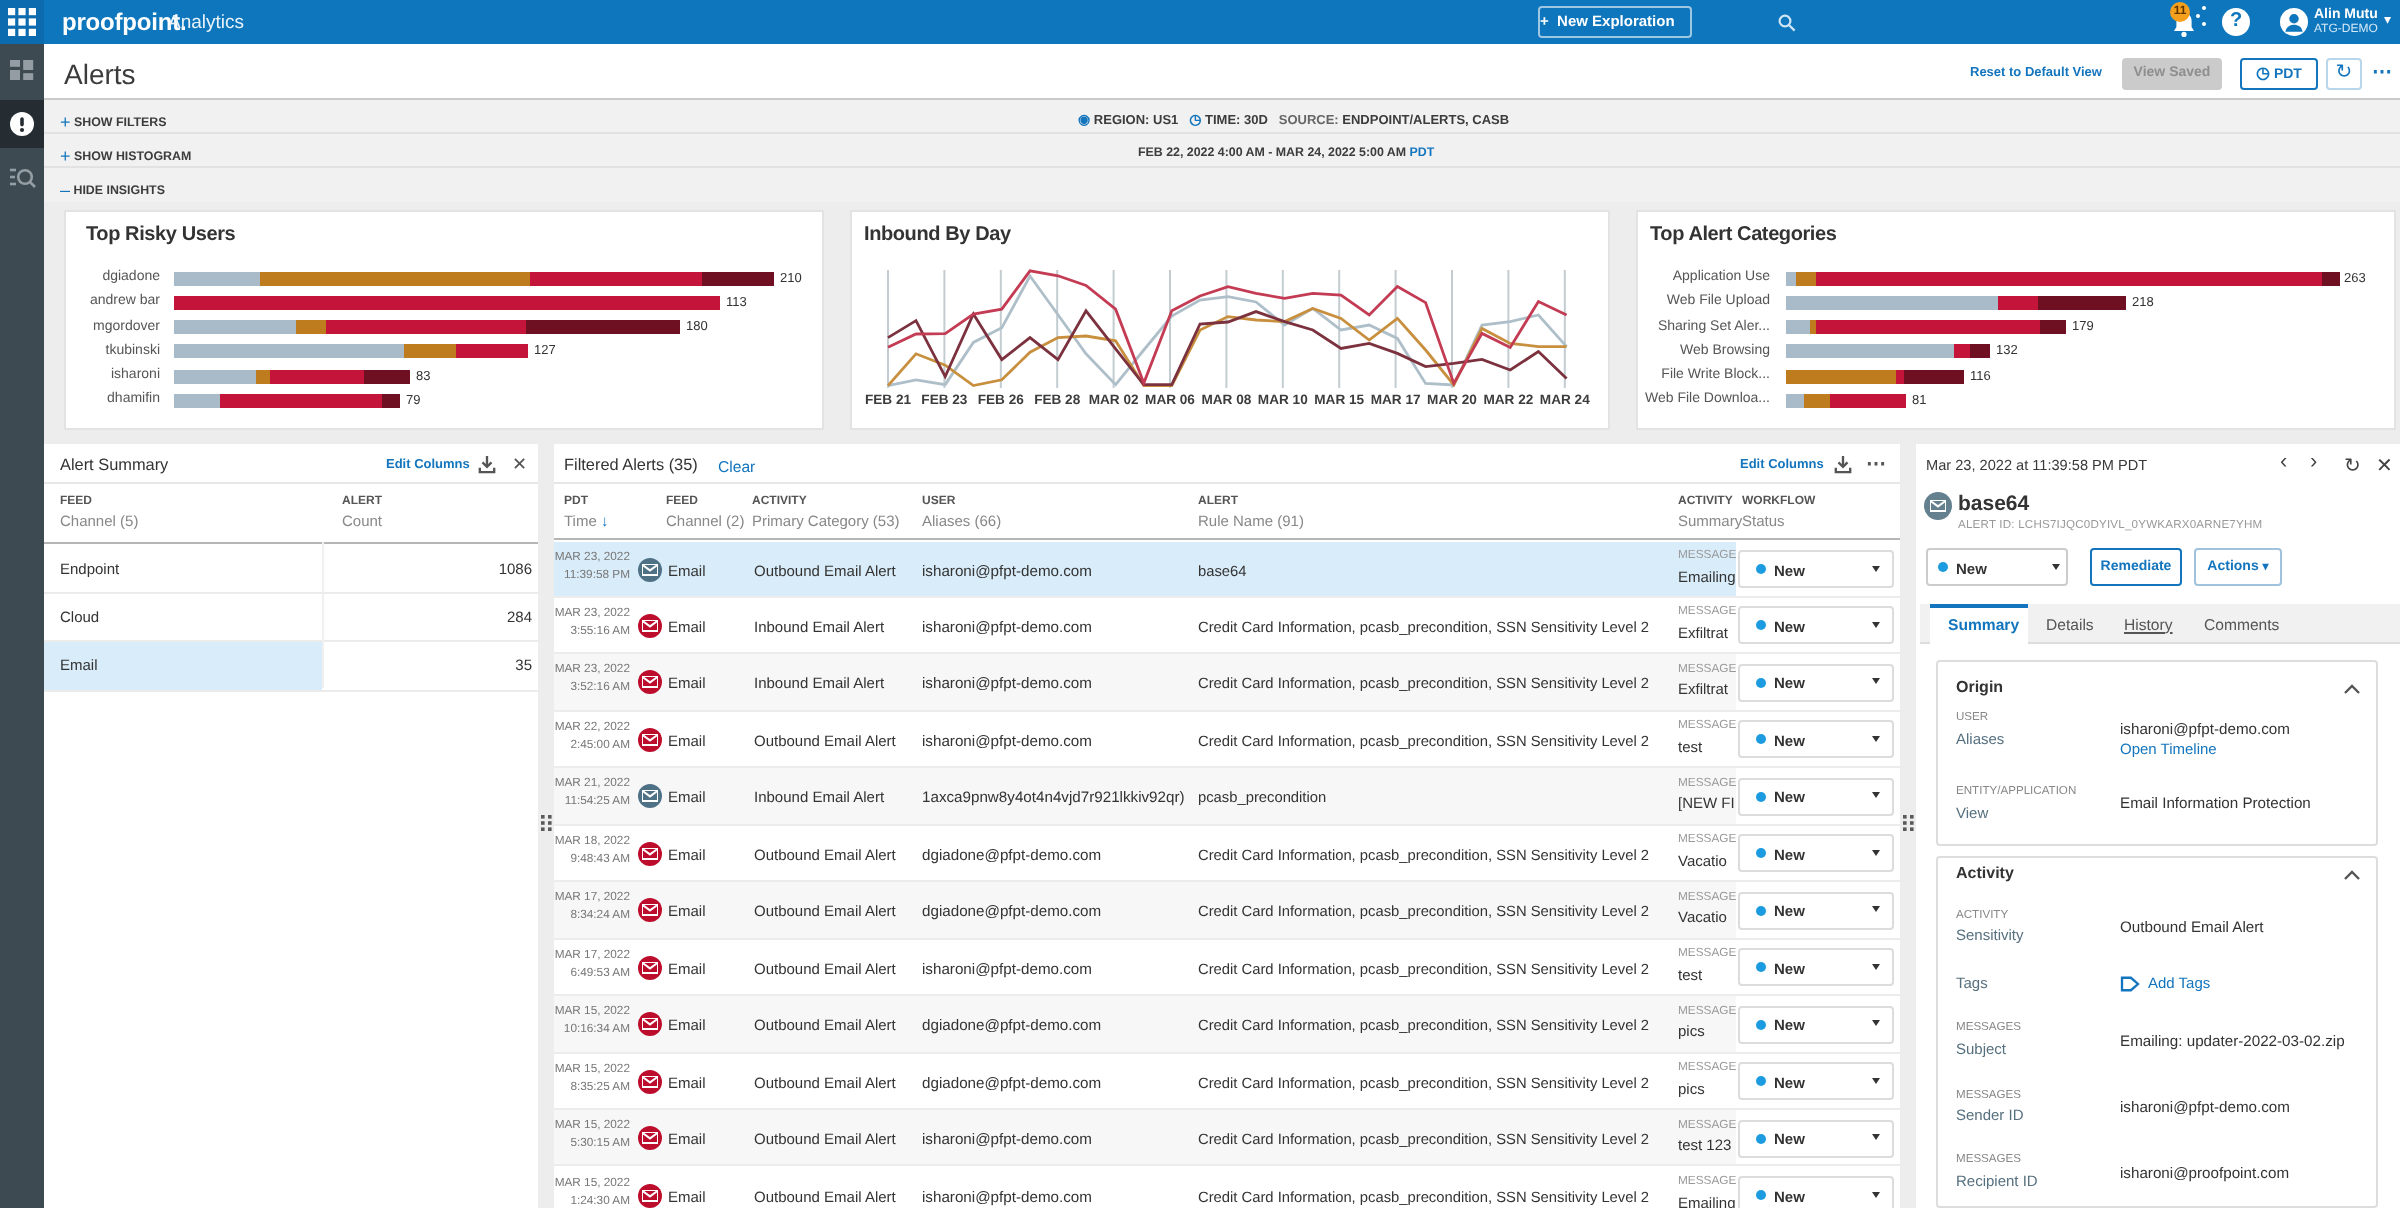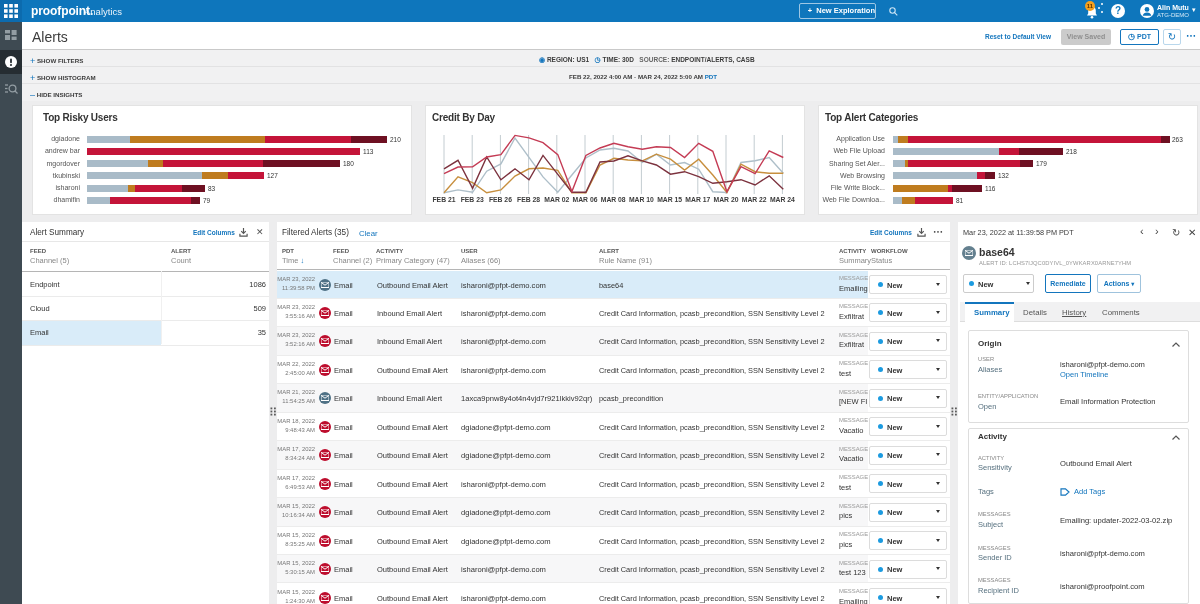--- a/index.html
+++ b/index.html
@@ -49,21 +49,21 @@
       <line x1="10" y1="8" x2="12.5" y2="10.5"></line>
       <line x1="0" y1="2" x2="3" y2="2"></line>
         <line x1="0" y1="5.5" x2="2.5" y2="5.5"></line>
         <line x1="0" y1="9" x2="3" y2="9"></line>
     </g>
   </svg>
 
   <div class="abs" style="left:22px;top:0;width:1178px;height:22px;background:#0e76bc;"></div>
   <div class="abs" style="left:31px;top:4px;font-size:12px;font-weight:bold;color:#ffffff;letter-spacing:-0.1px;">proofpoint.</div>
   <div class="abs" style="left:84px;top:6px;font-size:9.5px;color:#eaf3fa;">Analytics</div>
-  <div class="abs" style="left:799px;top:3px;width:77px;height:16px;border:1px solid #9ec7e4;border-radius:2px;color:#fff;font-size:7.5px;font-weight:bold;text-align:right;line-height:14px;">+ &nbsp;New Exploration</div>
+  <div class="abs" style="left:769px;top:3px;width:77px;height:16px;border:1px solid #9ec7e4;border-radius:2px;color:#fff;font-size:7.5px;font-weight:bold;text-align:left;line-height:14px;">+ &nbsp;New Exploration</div>
   <svg class="abs" style="left:889px;top:7px;" width="9" height="9" viewBox="0 0 9 9">
       <g stroke="#cfe6f6" stroke-width="1.1" fill="none">
         <circle cx="3.5" cy="3.5" r="2.7"></circle>
         <line x1="5.6" y1="5.6" x2="8.3" y2="8.3"></line>
       </g>
     </svg>
   <div class="abs" style="left:1098px;top:7px;width:2px;height:2px;background:#fff;border-radius:50%;"></div>
   <div class="abs" style="left:1101px;top:3px;width:2px;height:2px;background:#fff;border-radius:50%;"></div>
   <div class="abs" style="left:1101px;top:11px;width:2px;height:2px;background:#fff;border-radius:50%;"></div>
   <svg class="abs" style="left:1086px;top:6px;" width="12" height="13" viewBox="0 0 12 13">
@@ -95,21 +95,21 @@
   <div class="abs" style="left:30px;top:55.5px;font-size:6.2px;font-weight:bold;color:#3c3c3c;"><span style="color:#1375bd;font-size:9px;font-weight:normal;vertical-align:-1px;">+</span> SHOW FILTERS</div>
   <div class="abs" style="left:30px;top:72.5px;font-size:6.2px;font-weight:bold;color:#3c3c3c;"><span style="color:#1375bd;font-size:9px;font-weight:normal;vertical-align:-1px;">+</span> SHOW HISTOGRAM</div>
   <div class="abs" style="left:30px;top:89.5px;font-size:6.2px;font-weight:bold;color:#3c3c3c;"><span style="color:#1375bd;font-size:9px;font-weight:normal;vertical-align:-1px;">–</span> HIDE INSIGHTS</div>
   <div class="abs" style="left:539px;top:55.5px;font-size:6.5px;font-weight:bold;color:#3c3c3c;"><span style="color:#1375bd;font-size:7px;">◉</span> REGION: US1 &nbsp;&nbsp;<span style="color:#1375bd;font-size:7px;">◷</span> TIME: 30D &nbsp;&nbsp;<span style="font-weight:bold;color:#666;">SOURCE:</span> ENDPOINT/ALERTS, CASB</div>
   <div class="abs" style="left:569px;top:72.5px;font-size:6.2px;font-weight:bold;color:#3c3c3c;">FEB 22, 2022 4:00 AM - MAR 24, 2022 5:00 AM <span style="color:#1375bd;">PDT</span></div>
 
   <div class="abs" style="left:32px;top:105px;width:380px;height:110px;background:#fff;border:1px solid #e3e3e3;"></div>
   <div class="abs" style="left:425px;top:105px;width:380px;height:110px;background:#fff;border:1px solid #e3e3e3;"></div>
   <div class="abs" style="left:818px;top:105px;width:380px;height:110px;background:#fff;border:1px solid #e3e3e3;"></div>
   <div class="abs" style="left:43px;top:112px;font-size:10px;font-weight:bold;color:#333;letter-spacing:-0.2px;">Top Risky Users</div>
-  <div class="abs" style="left:432px;top:112px;font-size:10px;font-weight:bold;color:#333;letter-spacing:-0.2px;">Credit By Day</div>
+  <div class="abs" style="left:432px;top:112px;font-size:10px;font-weight:bold;color:#333;letter-spacing:-0.2px;">Inbound By Day</div>
   <div class="abs" style="left:825px;top:112px;font-size:10px;font-weight:bold;color:#333;letter-spacing:-0.2px;">Top Alert Categories</div>
 
   <div class="blab" style="left:2px;top:135.2px;width:78px;text-align:right;">dgiadone</div>
   <div class="blab" style="left:2px;top:147.4px;width:78px;text-align:right;">andrew bar</div>
   <div class="blab" style="left:2px;top:159.7px;width:78px;text-align:right;">mgordover</div>
   <div class="blab" style="left:2px;top:171.9px;width:78px;text-align:right;">tkubinski</div>
   <div class="blab" style="left:2px;top:184.2px;width:78px;text-align:right;">isharoni</div>
   <div class="blab" style="left:2px;top:196.4px;width:78px;text-align:right;">dhamifin</div>
   <div class="bseg" style="left:86.7px;top:135.7px;width:43.3px;background:#a9bbc8;"></div>
   <div class="bseg" style="left:130.0px;top:135.7px;width:135px;background:#bf7c1f;"></div>
@@ -224,21 +224,21 @@
   <div class="abs" style="left:276.5px;top:241px;width:673.5px;border-top:1px solid #e7e7e7;"></div>
   <div class="abs" style="left:30px;top:247.5px;font-size:6px;font-weight:bold;color:#555;">FEED</div>
   <div class="abs" style="left:30px;top:255.5px;font-size:7.5px;color:#888;">Channel (5)</div>
   <div class="abs" style="left:171px;top:247.5px;font-size:6px;font-weight:bold;color:#555;">ALERT</div>
   <div class="abs" style="left:171px;top:255.5px;font-size:7.5px;color:#888;">Count</div>
   <div class="abs" style="left:22px;top:271px;width:246.5px;height:0;border-top:1px solid #b5b5b5;"></div>
   <div class="abs" style="left:22px;top:320.5px;width:138.5px;height:24px;background:#d9ecf9;"></div>
   <div class="abs" style="left:30px;top:280px;font-size:7.5px;color:#333;">Endpoint</div>
   <div class="abs" style="left:160px;top:280px;width:106px;text-align:right;font-size:7.5px;color:#333;">1086</div>
   <div class="abs" style="left:30px;top:304px;font-size:7.5px;color:#333;">Cloud</div>
-  <div class="abs" style="left:160px;top:304px;width:106px;text-align:right;font-size:7.5px;color:#333;">509</div>
+  <div class="abs" style="left:160px;top:304px;width:106px;text-align:right;font-size:7.5px;color:#333;">284</div>
   <div class="abs" style="left:30px;top:328px;font-size:7.5px;color:#333;">Email</div>
   <div class="abs" style="left:160px;top:328px;width:106px;text-align:right;font-size:7.5px;color:#333;">35</div>
   <div class="abs" style="left:22px;top:296px;width:246.5px;border-top:1px solid #ebebeb;"></div>
   <div class="abs" style="left:22px;top:320px;width:246.5px;border-top:1px solid #ebebeb;"></div>
   <div class="abs" style="left:22px;top:344.5px;width:246.5px;border-top:1px solid #ebebeb;"></div>
   <div class="abs" style="left:160.5px;top:271px;width:0;height:73px;border-left:1px solid #f0f0f0;"></div>
   <svg class="abs" style="left:270px;top:407px;" width="7" height="9" viewBox="0 0 7 9">
       <g fill="#5a5a5a">
         <rect x="0.5" y="0.5" width="1.8" height="1.8"></rect>
         <rect x="4" y="0.5" width="1.8" height="1.8"></rect>
@@ -260,21 +260,21 @@
       </g>
     </svg>
   <div class="abs" style="left:933px;top:226px;font-size:10px;font-weight:bold;color:#555;">⋯</div>
   <div class="abs" style="left:276.5px;top:269px;width:673.5px;height:0;border-top:1px solid #b5b5b5;"></div>
 
   <div class="abs" style="left:282px;top:247.5px;font-size:6px;font-weight:bold;color:#555;">PDT</div>
   <div class="abs" style="left:282px;top:255.5px;font-size:7.5px;color:#888;">Time <span style="color:#1375bd;">↓</span></div>
   <div class="abs" style="left:333px;top:247.5px;font-size:6px;font-weight:bold;color:#555;">FEED</div>
   <div class="abs" style="left:333px;top:255.5px;font-size:7.5px;color:#888;">Channel (2)</div>
   <div class="abs" style="left:376px;top:247.5px;font-size:6px;font-weight:bold;color:#555;">ACTIVITY</div>
-  <div class="abs" style="left:376px;top:255.5px;font-size:7.5px;color:#888;">Primary Category (47)</div>
+  <div class="abs" style="left:376px;top:255.5px;font-size:7.5px;color:#888;">Primary Category (53)</div>
   <div class="abs" style="left:461px;top:247.5px;font-size:6px;font-weight:bold;color:#555;">USER</div>
   <div class="abs" style="left:461px;top:255.5px;font-size:7.5px;color:#888;">Aliases (66)</div>
   <div class="abs" style="left:599px;top:247.5px;font-size:6px;font-weight:bold;color:#555;">ALERT</div>
   <div class="abs" style="left:599px;top:255.5px;font-size:7.5px;color:#888;">Rule Name (91)</div>
   <div class="abs" style="left:839px;top:247.5px;font-size:6px;font-weight:bold;color:#555;">ACTIVITY</div>
   <div class="abs" style="left:839px;top:255.5px;font-size:7.5px;color:#888;">Summary</div>
   <div class="abs" style="left:871px;top:247.5px;font-size:6px;font-weight:bold;color:#555;">WORKFLOW</div>
   <div class="abs" style="left:871px;top:255.5px;font-size:7.5px;color:#888;">Status</div>
   <div class="abs" style="left:276.5px;top:270.5px;width:591.5px;height:28.45px;background:#d9ecf9;"></div>
   <div class="abs" style="left:276.5px;top:297.95px;width:673.5px;border-top:1px solid #ececec;"></div>
@@ -537,21 +537,21 @@
   <div class="abs" style="left:968px;top:330px;width:221px;height:93px;border:1px solid #ddd;border-radius:2px;"></div>
   <div class="abs" style="left:978px;top:339px;font-size:8px;font-weight:bold;color:#333;">Origin</div>
   <svg class="abs" style="left:1172px;top:342px;" width="8" height="5" viewBox="0 0 8 5">
       <path d="M0.5 4.5 L4 1 L7.5 4.5" stroke="#555" stroke-width="1.2" fill="none"></path>
     </svg>
   <div class="abs" style="left:978px;top:356px;font-size:5.8px;color:#888;">USER</div>
   <div class="abs" style="left:978px;top:364.5px;font-size:7.5px;color:#56707f;">Aliases</div>
   <div class="abs" style="left:1060px;top:359.5px;font-size:7.6px;color:#333;">isharoni@pfpt-demo.com</div>
   <div class="abs" style="left:1060px;top:370px;font-size:7.5px;color:#1375bd;">Open Timeline</div>
   <div class="abs" style="left:978px;top:393px;font-size:5.8px;color:#888;">ENTITY/APPLICATION</div>
-  <div class="abs" style="left:978px;top:402px;font-size:7.5px;color:#56707f;">Open</div>
+  <div class="abs" style="left:978px;top:402px;font-size:7.5px;color:#56707f;">View</div>
   <div class="abs" style="left:1060px;top:397px;font-size:7.6px;color:#333;">Email Information Protection</div>
   <div class="abs" style="left:968px;top:428px;width:221px;height:176px;border:1px solid #ddd;border-radius:2px;"></div>
   <div class="abs" style="left:978px;top:432px;font-size:8px;font-weight:bold;color:#333;">Activity</div>
   <svg class="abs" style="left:1172px;top:435px;" width="8" height="5" viewBox="0 0 8 5">
       <path d="M0.5 4.5 L4 1 L7.5 4.5" stroke="#555" stroke-width="1.2" fill="none"></path>
     </svg>
   <div class="abs" style="left:978px;top:454.5px;font-size:5.8px;color:#888;">ACTIVITY</div>
   <div class="abs" style="left:978px;top:463px;font-size:7.5px;color:#56707f;">Sensitivity</div>
   <div class="abs" style="left:1060px;top:459px;font-size:7.6px;color:#333;">Outbound Email Alert</div>
   <div class="abs" style="left:978px;top:487px;font-size:7.5px;color:#56707f;">Tags</div>

